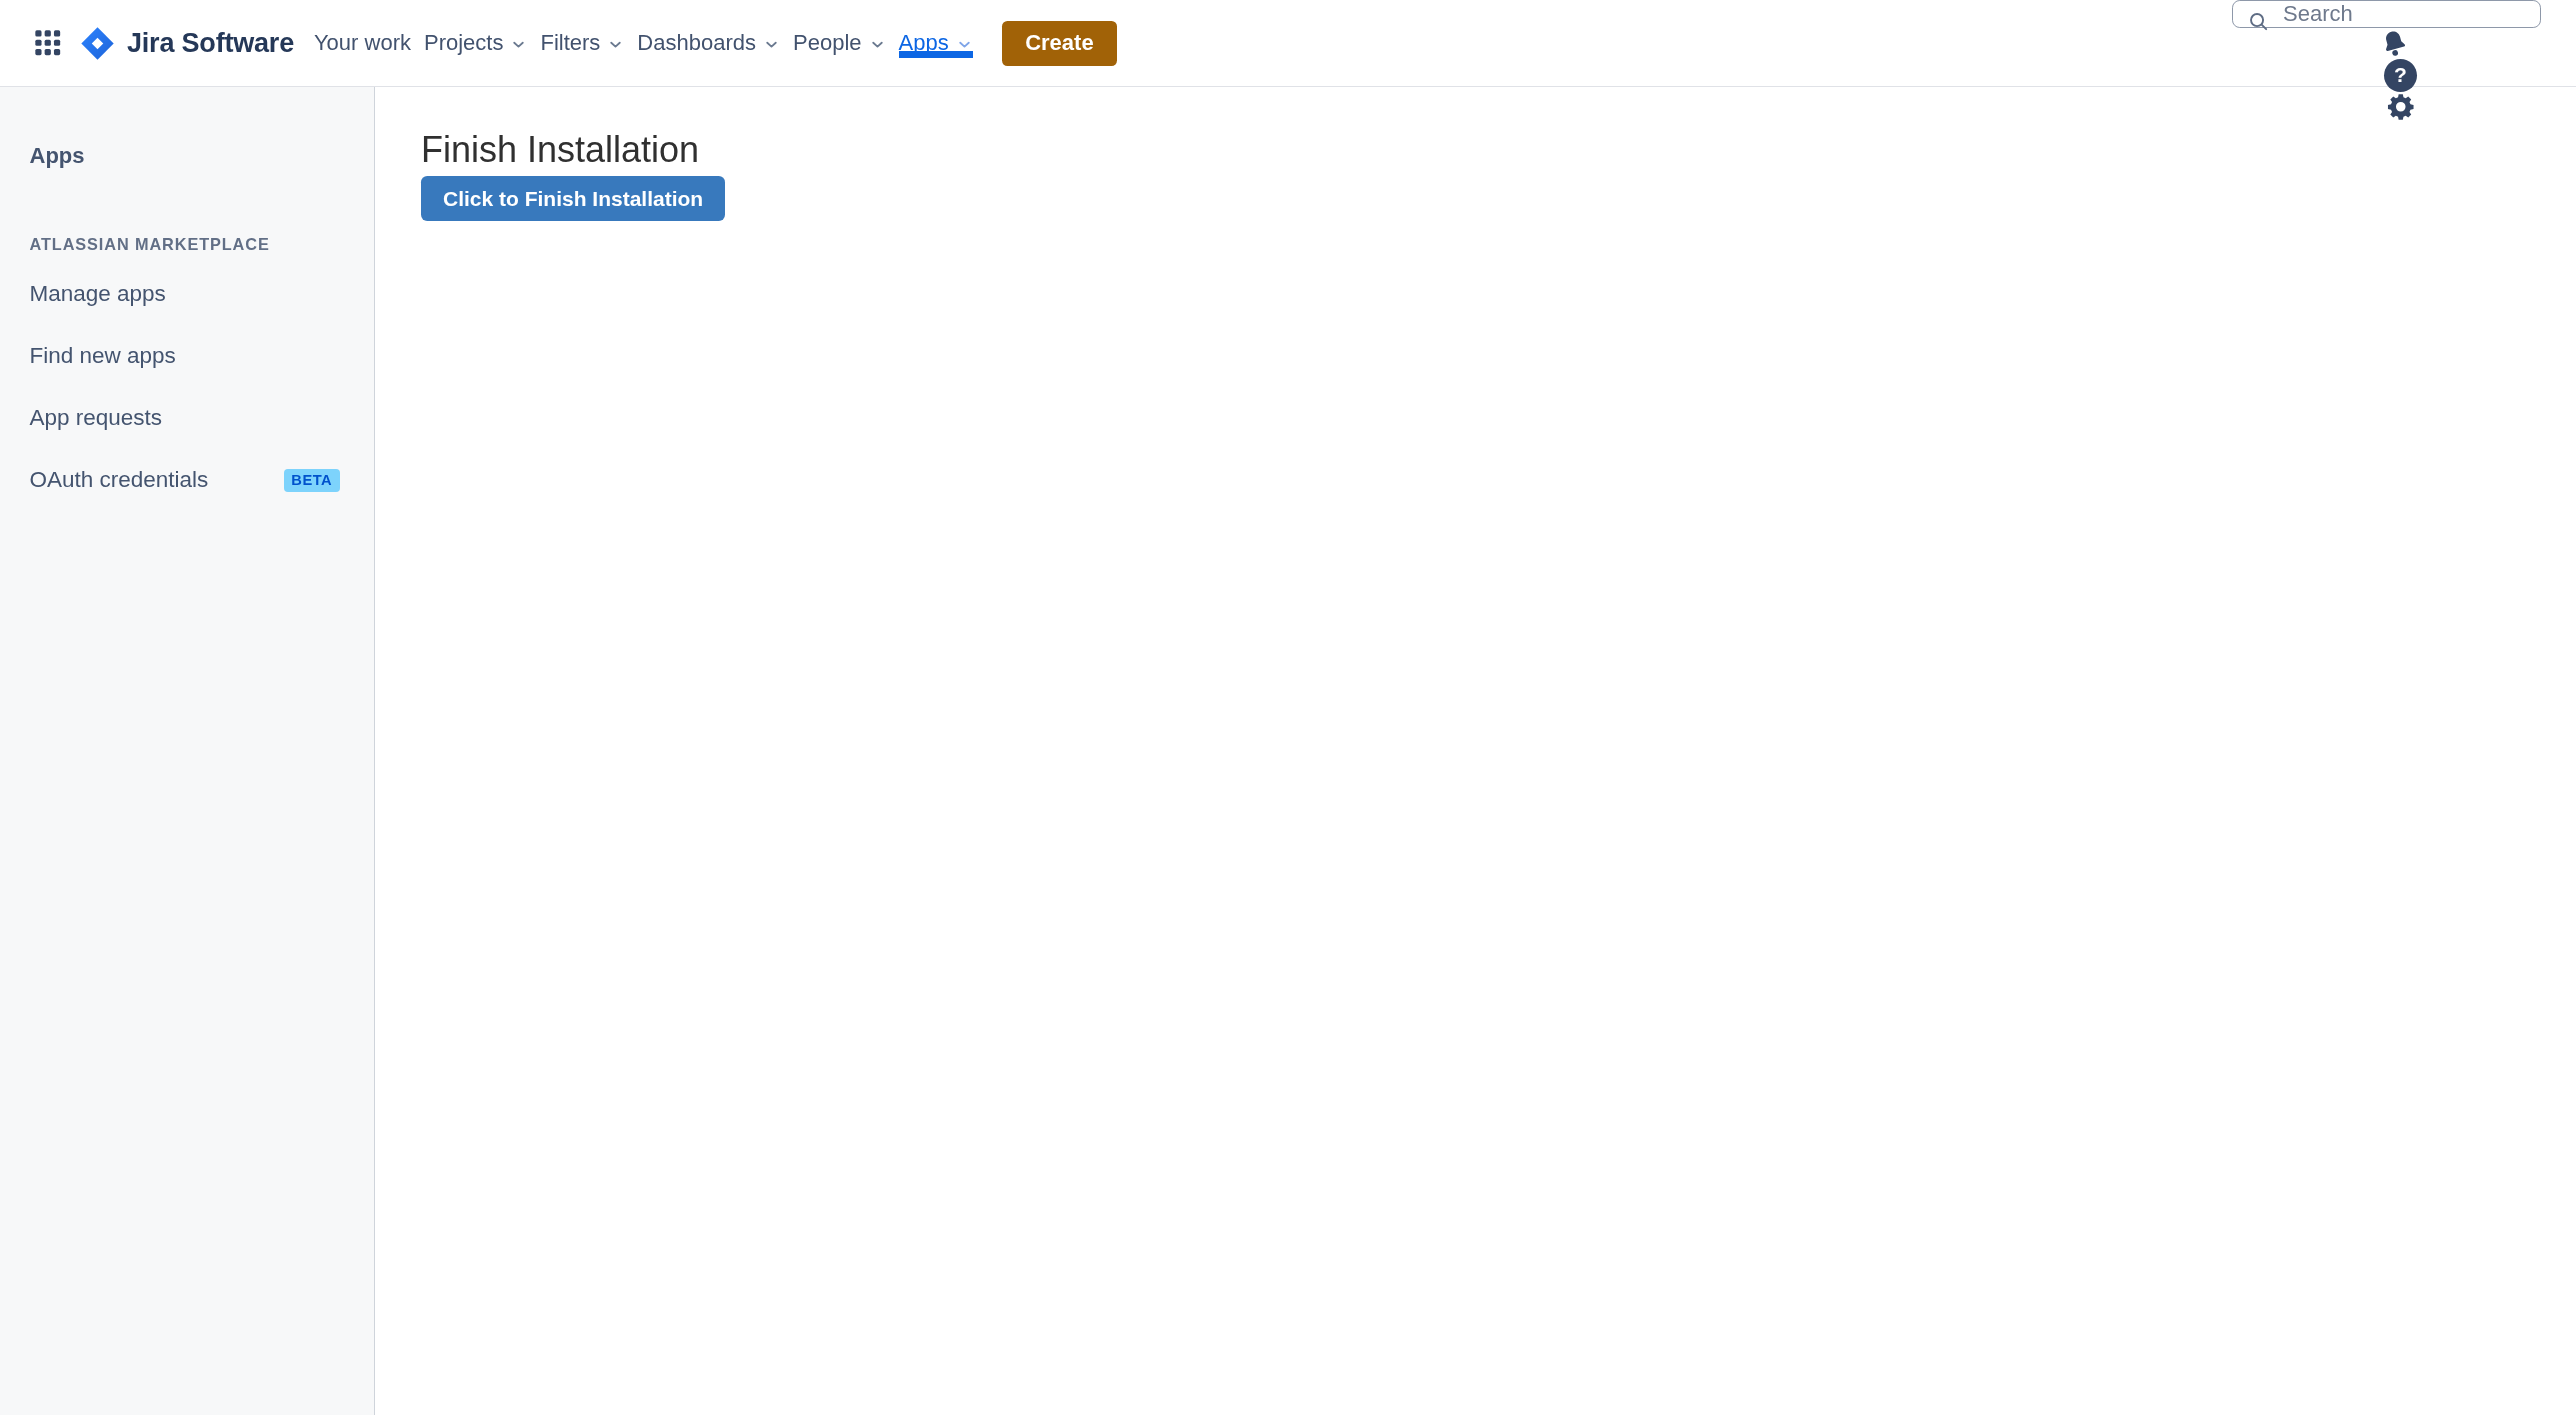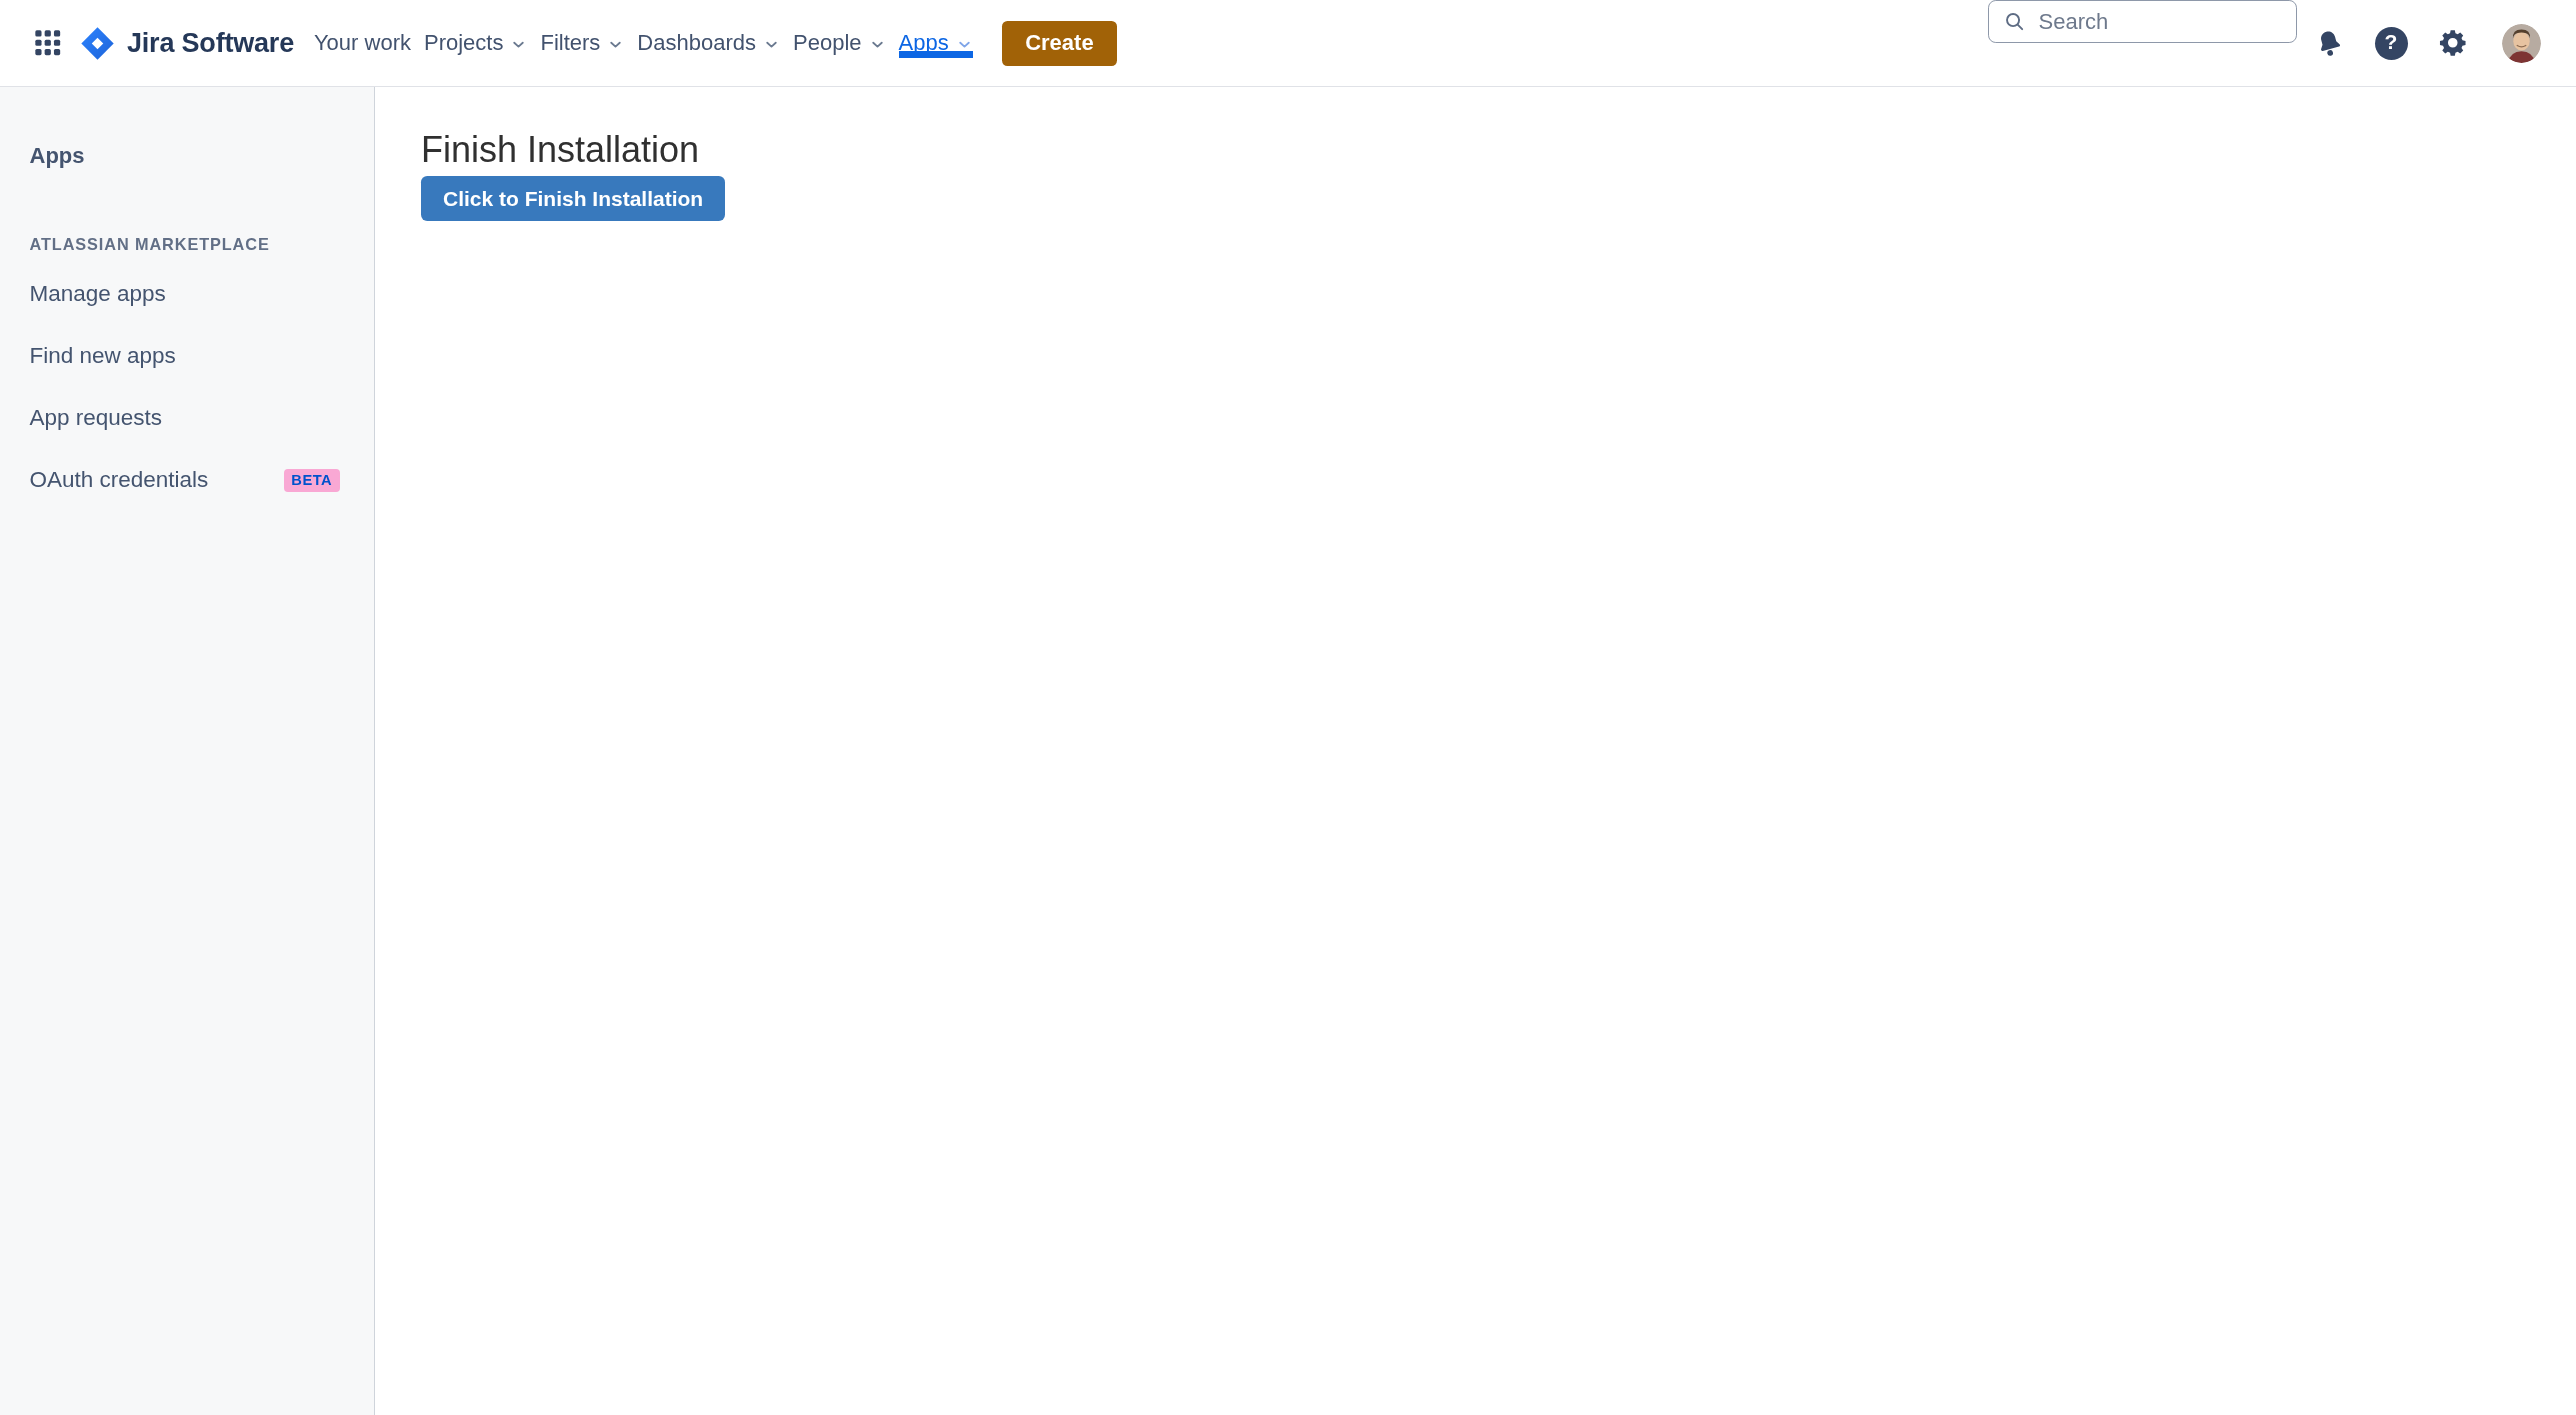--- a/index.html
+++ b/index.html
@@ -52,21 +52,21 @@
   }
   .create-btn {
     align-self: center; margin-left: 29.5px;
     height: 45px; padding: 0 23px;
     background: #a16207; color: #fff;
     font-size: 22px; font-weight: 600;
     border: none; border-radius: 5.4px; cursor: pointer;
     white-space: nowrap;
   }
 
-  .h-right { display: flex; align-items: flex-start; }
+  .h-right { display: flex; align-items: center; flex-direction: column; }
   .search-box {
     position: relative; width: 309px; height: 43px;
     border: 1.6px solid #8E98A9; border-radius: 7.8px; background: #fff;
     display: flex; align-items: center;
   }
   .search-box .mag { position: absolute; left: 14px; top: 8.5px; pointer-events: none; }
   .search-input {
     width: 100%; height: 100%; border: none; outline: none; background: transparent;
     padding: 0 12.4px 0 50px; font-size: 22px; color: #172B4D; border-radius: 7.8px;
   }
@@ -99,21 +99,21 @@
     letter-spacing: 0.9px; color: #626F86; line-height: 20px; white-space: nowrap;
   }
   .sb-list { margin-top: 9.3px; }
   .sb-item {
     display: flex; align-items: center; justify-content: space-between;
     height: 62px; padding-right: 34px;
     font-size: 22.5px; color: #44546F; text-decoration: none; cursor: pointer;
     white-space: nowrap;
   }
   .beta-badge {
-    background: #f9a8d4; color: #0052CC;
+    background: #7dd3fc; color: #0052CC;
     font-size: 14.7px; font-weight: 700; letter-spacing: 0.5px;
     padding: 3.9px 7.8px; border-radius: 3.9px; line-height: 15.5px;
   }
 
   
   .main-content {
     margin-left: 376px;
     padding: 42px 0 0 45px;
   }
   .page-title {

